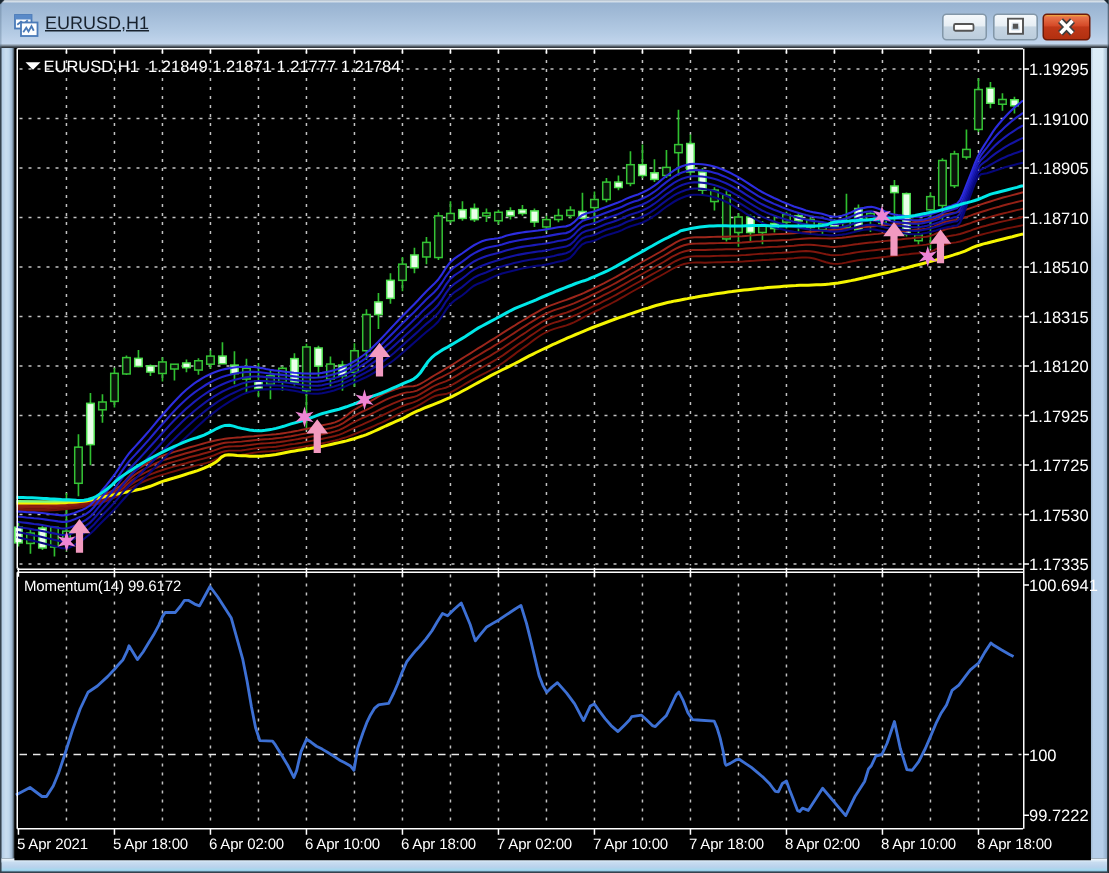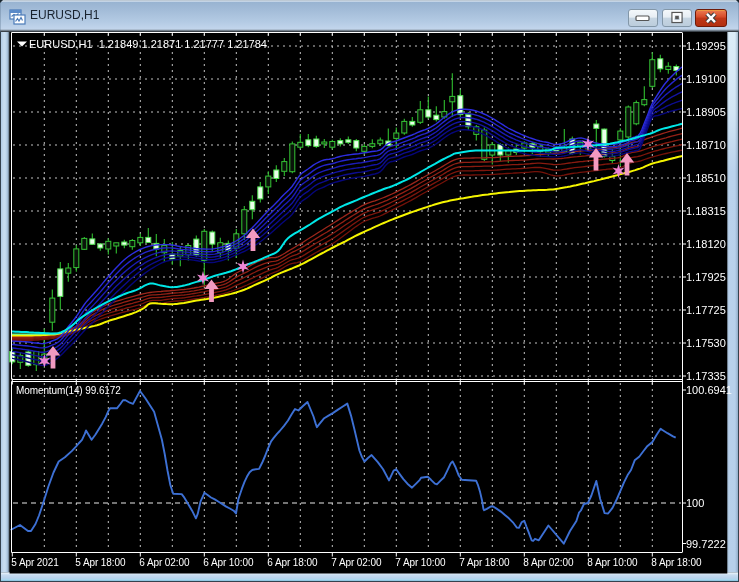--- a/index.html
+++ b/index.html
@@ -1,21 +1,21 @@
 <!DOCTYPE html>
 <html><head><meta charset="utf-8"><style>
 html,body{margin:0;padding:0;width:739px;height:582px;overflow:hidden;background:#1a1a1a;font-family:"Liberation Sans",sans-serif;}
 #win{position:absolute;left:0;top:0;width:739px;height:582px;background:linear-gradient(180deg,#f8fbfd 0,#eef4fa 1px,#98b3d1 2px,#a3bcd8 10px,#b4cbe4 22px,#c2d5ec 29px,#96a5b4 30px,#525c66 31px,#23282d 32px);}
 #borders{position:absolute;left:0;top:0;width:739px;height:582px;box-sizing:border-box;border:1px solid rgba(90,115,140,0.35);}
 #c1{position:absolute;left:0;top:0;width:3px;height:3px;background:linear-gradient(135deg,#1a2630 40%,rgba(0,0,0,0) 60%);}
 #c2{position:absolute;right:0;top:0;width:3px;height:3px;background:linear-gradient(225deg,#1a2630 40%,rgba(0,0,0,0) 60%);}
 #bl{position:absolute;left:1px;top:32px;width:9px;height:543px;background:linear-gradient(90deg,#b2cce6 0,#cadef0 3px,#c0d8ee 5px,#9db6cf 7px,#5a6a78 8px,#222 9px);}
 #br{position:absolute;right:1px;top:32px;width:12px;height:543px;background:linear-gradient(90deg,rgba(138,160,180,0.9) 0,rgba(255,255,255,0) 3px,rgba(255,255,255,0) 9px,rgba(110,140,170,0.5) 12px),linear-gradient(180deg,#dcedf8 0,#d2e5f4 80px,#bad2ec 140px,#b6cfea 100%);}
 #bb{position:absolute;left:1px;bottom:1px;width:737px;height:9px;background:linear-gradient(180deg,#7f92a2 0,#e9f3fb 1px,#c7dcf0 3px,#b9d2ec 6px,#a5d8ee 8px,#7fb8d8 9px);}
-#title{position:absolute;left:30px;top:8px;font-size:12px;color:#18222e;}
+#title{position:absolute;left:30px;top:8px;font-size:12px;color:#18222e;text-decoration:underline;}
 #icon{position:absolute;left:9px;top:9px;width:17px;height:16px;}
 .btn{position:absolute;top:9px;width:30px;height:17.5px;border:1px solid #8397a8;border-radius:3px;box-sizing:border-box;}
 #bmin{left:628px;background:linear-gradient(180deg,#f4f8fb 0,#e7eef4 45%,#c6d5e2 50%,#bccddc 100%);}
 #bmax{left:661.5px;background:linear-gradient(180deg,#f4f8fb 0,#e7eef4 45%,#c6d5e2 50%,#bccddc 100%);}
 #bcls{left:694.5px;width:32px;background:linear-gradient(180deg,#f0b03c 0,#e8734a 8%,#d54a28 45%,#c03818 50%,#b23010 100%);border-color:#6e1a08;}
 </style></head>
 <body>
 <div id="win"></div>
 <div id="borders"></div>
 <div id="c1"></div>

